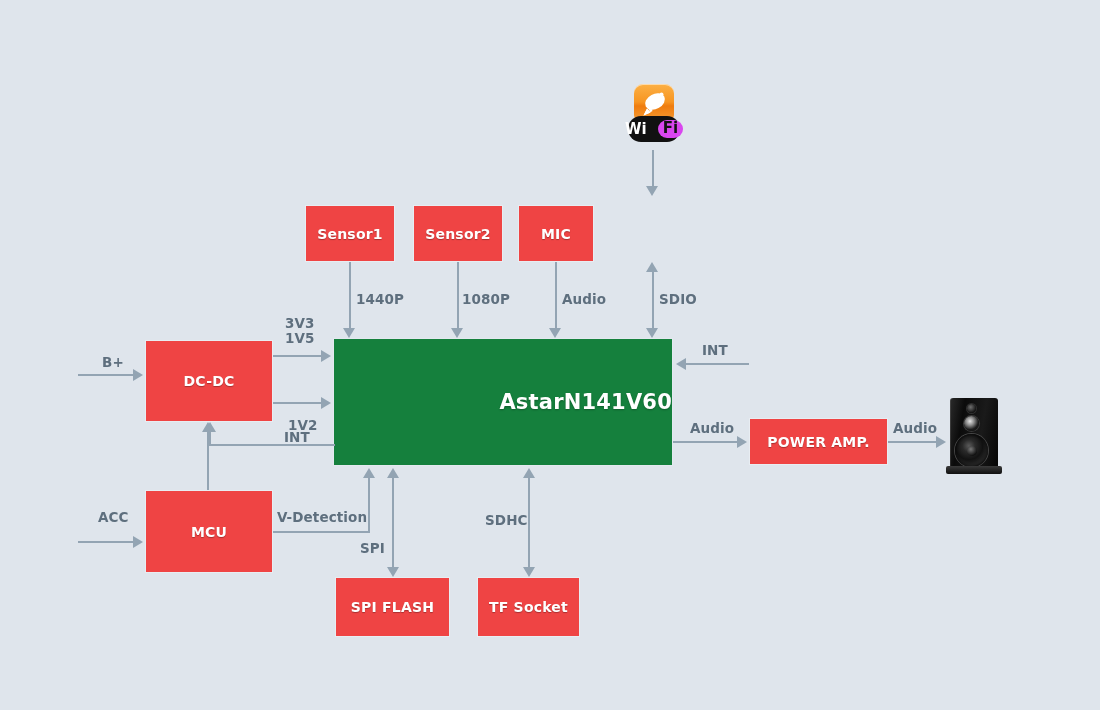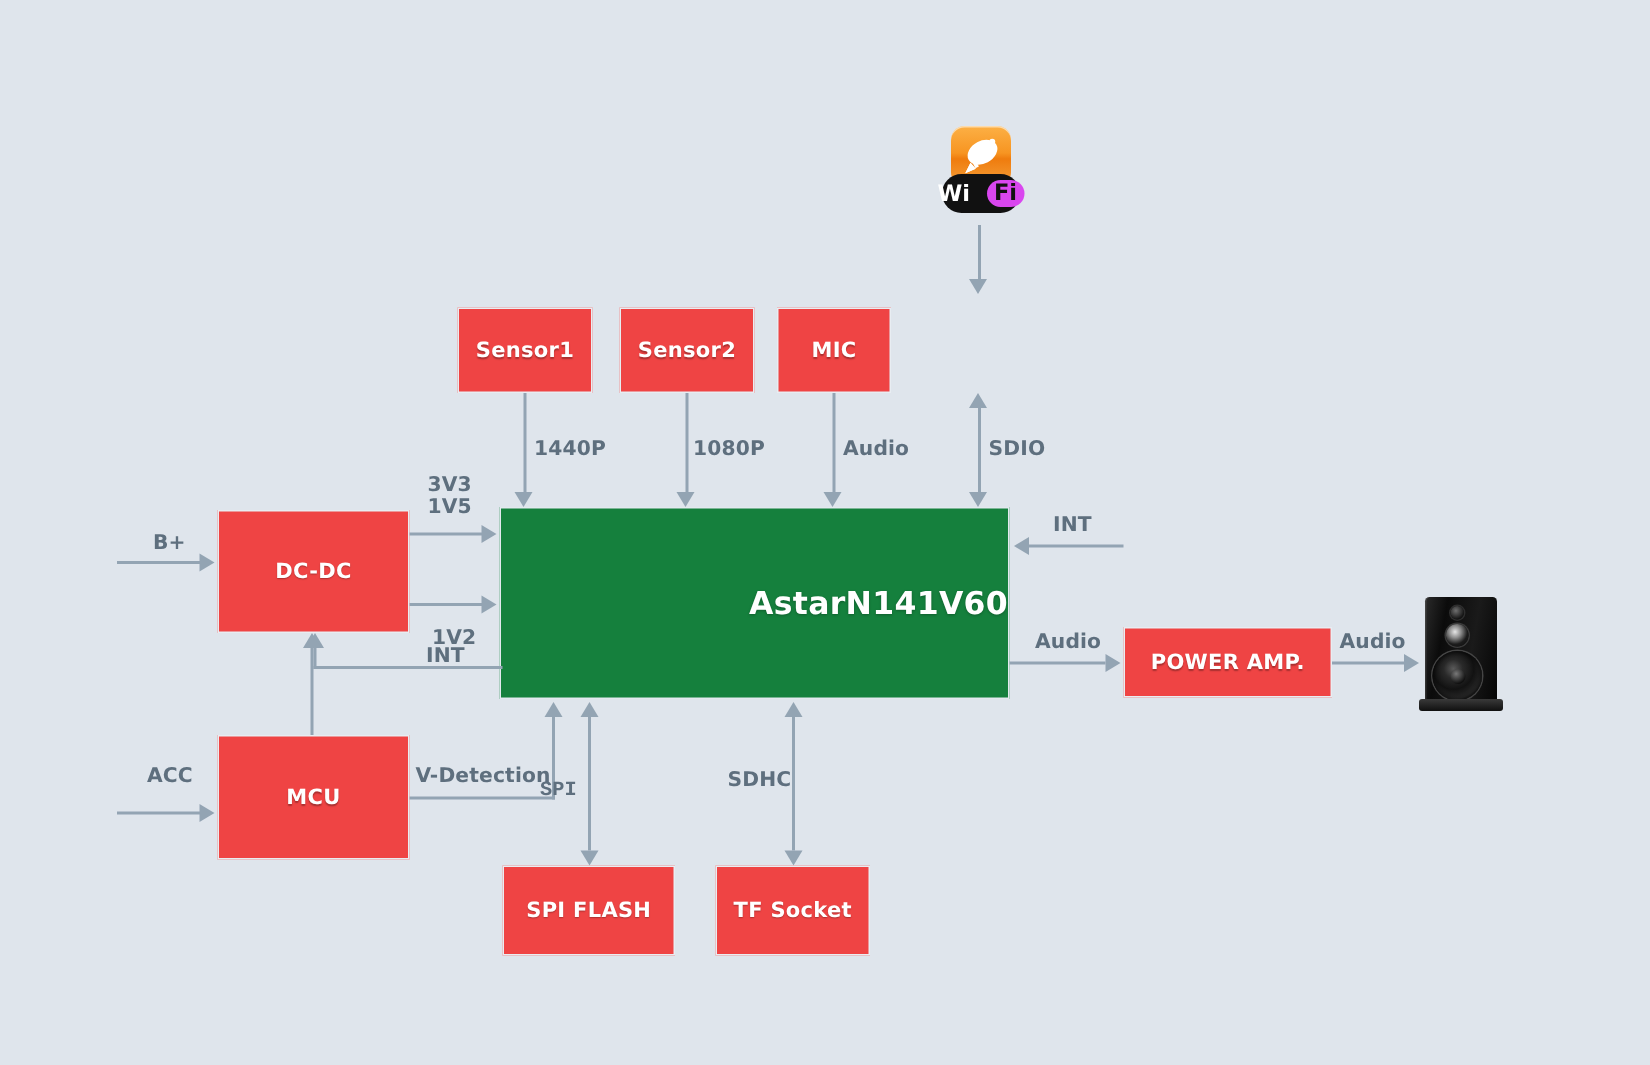--- a/index.html
+++ b/index.html
@@ -250,21 +250,21 @@
   <div class="block" style="left:335px; top:577px; width:115px; height:60px;">
     <span class="blabel">SPI FLASH</span>
   </div>
   <div class="block" style="left:477px; top:577px; width:103px; height:60px;">
     <span class="blabel">TF Socket</span>
   </div>
 
   <div class="ln lnv" style="left:392px; top:478px; height:89px;"></div>
   <div class="ah ah-up" style="left:387px; top:468px;"></div>
   <div class="ah ah-down" style="left:387px; top:567px;"></div>
-  <div class="elabel" style="left:360px; top:520px;font-family:Liberation Mono, monospace;">SPI</div>
+  <div class="elabel" style="left:360px; top:540px;">SPI</div>
 
   <div class="ln lnv" style="left:528px; top:478px; height:89px;"></div>
   <div class="ah ah-up" style="left:523px; top:468px;"></div>
   <div class="ah ah-down" style="left:523px; top:567px;"></div>
   <div class="elabel" style="left:485px; top:512px;">SDHC</div>
 
   <div class="block" style="left:749px; top:418px; width:139px; height:47px;">
     <span class="blabel">POWER AMP.</span>
   </div>
 

